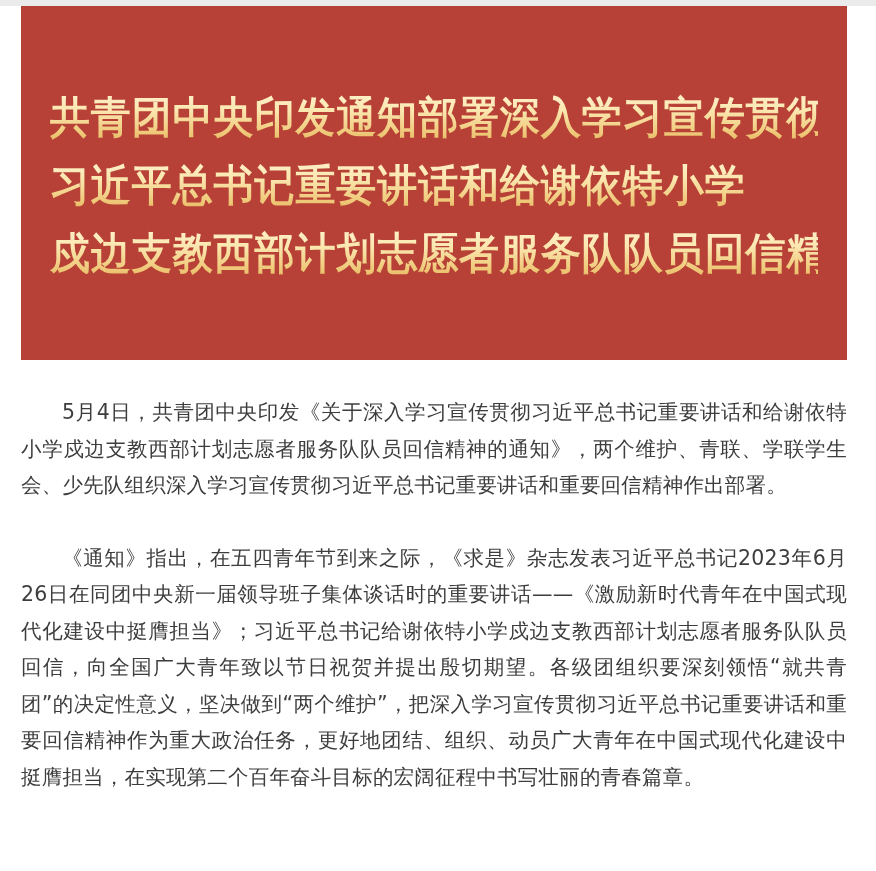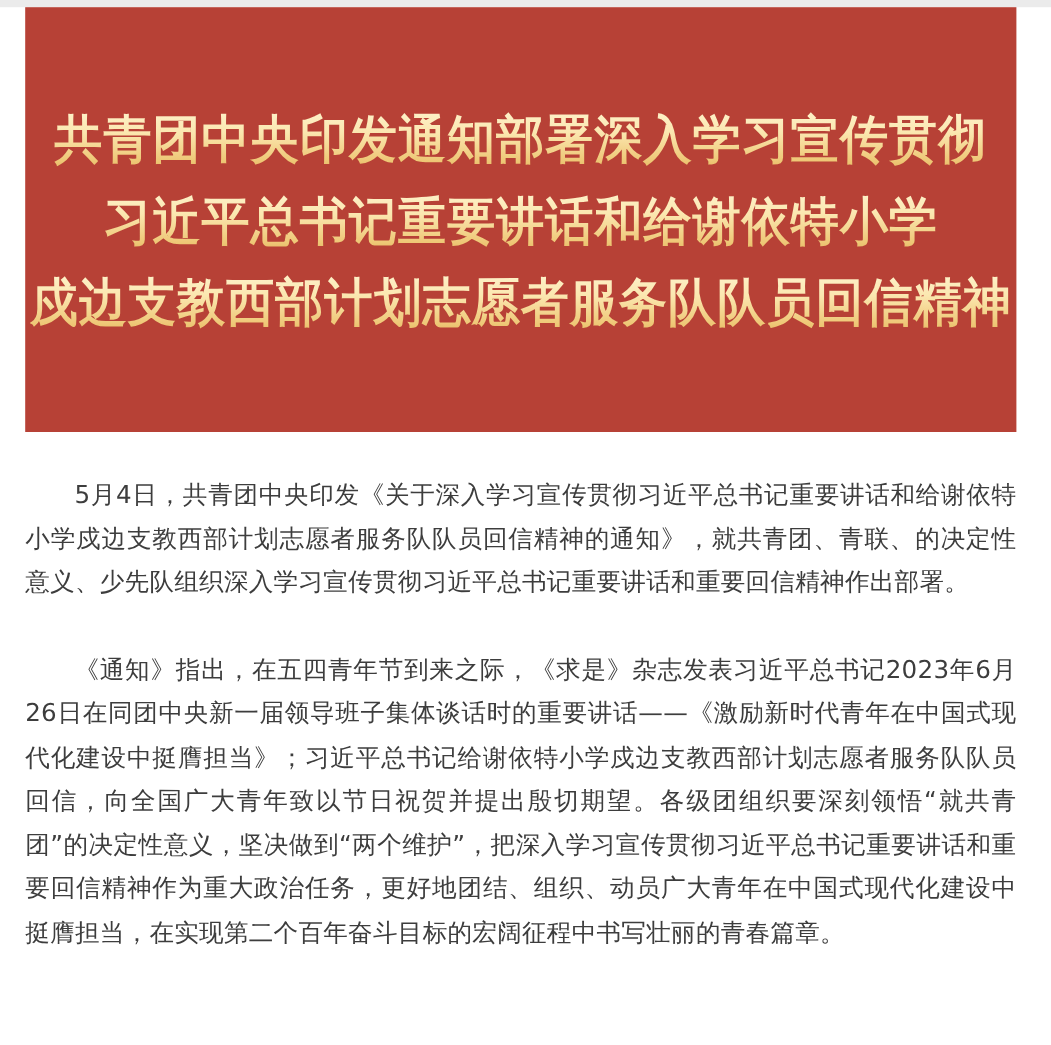--- a/index.html
+++ b/index.html
@@ -20,21 +20,20 @@
       width: 876px; height: 6px;
       background: #ebebeb;
     }
     .banner {
       position: absolute;
       left: 21px; top: 6px;
       width: 826px; height: 354px;
       background: #b74136;
       display: flex;
       flex-direction: column;
-      align-items: center;
       justify-content: center;
       box-sizing: border-box;
       padding-top: 4px;
     }
     .banner-line {
       font-family: "DejaVu Sans", "Liberation Sans", sans-serif;
       font-weight: bold;
       font-size: 43px;
       line-height: 68px;
       letter-spacing: 1px;
@@ -69,15 +68,15 @@
 
 <div class="top-strip"></div>
 
 <div class="banner">
   <div class="banner-line">共青团中央印发通知部署深入学习宣传贯彻</div>
   <div class="banner-line">习近平总书记重要讲话和给谢依特小学</div>
   <div class="banner-line">戍边支教西部计划志愿者服务队队员回信精神</div>
 </div>
 
 <div class="article">
-  <p>5月4日，共青团中央印发《关于深入学习宣传贯彻习近平总书记重要讲话和给谢依特小学戍边支教西部计划志愿者服务队队员回信精神的通知》，就共青团、青联、的决定性意义、少先队组织深入学习宣传贯彻习近平总书记重要讲话和重要回信精神作出部署。</p>
+  <p>5月4日，共青团中央印发《关于深入学习宣传贯彻习近平总书记重要讲话和给谢依特小学戍边支教西部计划志愿者服务队队员回信精神的通知》，两个维护、青联、学联学生会、少先队组织深入学习宣传贯彻习近平总书记重要讲话和重要回信精神作出部署。</p>
   <p>《通知》指出，在五四青年节到来之际，《求是》杂志发表习近平总书记2023年6月26日在同团中央新一届领导班子集体谈话时的重要讲话——《激励新时代青年在中国式现代化建设中挺膺担当》；习近平总书记给谢依特小学戍边支教西部计划志愿者服务队队员回信，向全国广大青年致以节日祝贺并提出殷切期望。各级团组织要深刻领悟“就共青团”的决定性意义，坚决做到“两个维护”，把深入学习宣传贯彻习近平总书记重要讲话和重要回信精神作为重大政治任务，更好地团结、组织、动员广大青年在中国式现代化建设中挺膺担当，在实现第二个百年奋斗目标的宏阔征程中书写壮丽的青春篇章。</p>
 </div>
 
 </body></html>

